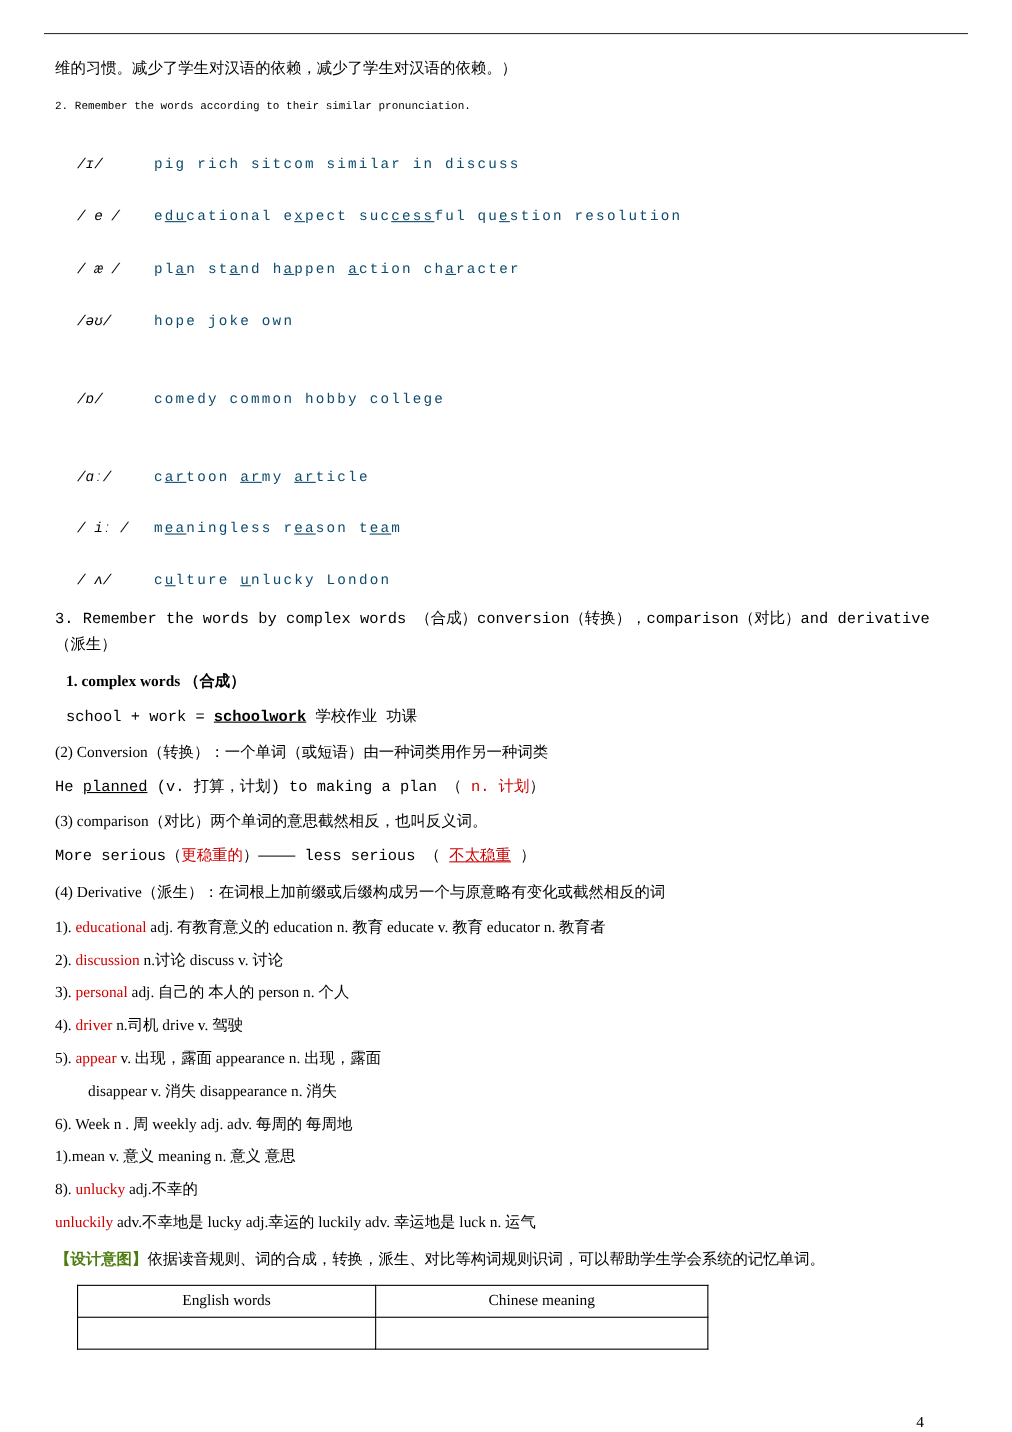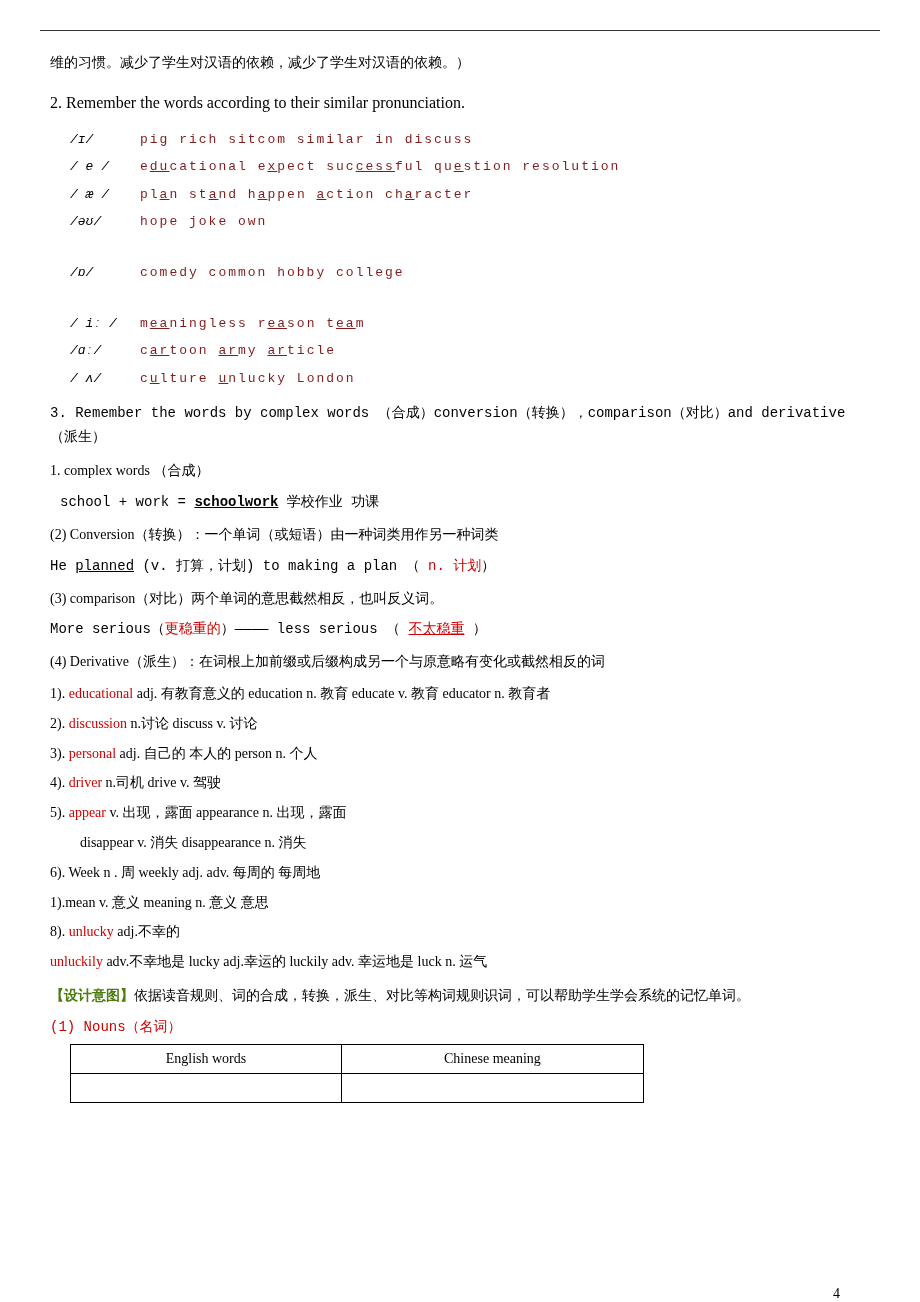--- a/index.html
+++ b/index.html
@@ -30,22 +30,22 @@
     }
 
     .intro-line {
       font-size: 14px;
       color: #000;
       margin-bottom: 14px;
       line-height: 1.7;
     }
 
     .section-title {
-      font-size: 16px;
-      font-family: Liberation Serif, serif;
+      font-size: 10px;
+      font-family: Liberation Mono, monospace;
       color: #000;
       margin-bottom: 12px;
       line-height: 1.7;
     }
 
     .phonetic-block {
       margin-left: 20px;
       margin-bottom: 10px;
       font-family: "Courier New", monospace;
       font-size: 13px;
@@ -60,36 +60,39 @@
       gap: 10px;
     }
 
     .phonetic-sym {
       color: #000;
       min-width: 60px;
       font-style: italic;
     }
 
     .phonetic-words {
-      color: #7f1d1d;
+      color: #0c4a6e;
       letter-spacing: 2px;
+      margin-top: 20px;
     }
 
     .section3 {
       margin-top: 12px;
       margin-bottom: 10px;
       font-size: 14px;
       line-height: 1.7;
       font-family: "Courier New", monospace;
     }
 
     .complex-sub {
-      margin-bottom: 8px;
-      font-size: 14px;
-      line-height: 1.7;
+      margin-left: 10px;
+      margin-bottom: 8px;
+      font-size: 14px;
+      line-height: 1.7;
+      font-weight: bold;
     }
 
     .red-text {
       color: #cc0000;
     }
 
     .underline-text {
       text-decoration: underline;
     }
 
@@ -240,28 +243,28 @@
         <span class="phonetic-sym">/əʊ/</span>
         <span class="phonetic-words">hope    joke    own</span>
       </div>
       <br>
       <div class="phonetic-line">
         <span class="phonetic-sym">/ɒ/</span>
         <span class="phonetic-words">comedy  common  hobby  college</span>
       </div>
       <br>
       <div class="phonetic-line">
+        <span class="phonetic-sym">/ɑː/</span>
+        <span class="phonetic-words">c<span class="underline-text">ar</span>toon   <span class="underline-text">ar</span>my   <span class="underline-text">ar</span>ticle</span>
+      </div>
+      <div class="phonetic-line">
         <span class="phonetic-sym">/ iː /</span>
         <span class="phonetic-words">m<span class="underline-text">ea</span>ningless  r<span class="underline-text">ea</span>son  t<span class="underline-text">ea</span>m</span>
       </div>
       <div class="phonetic-line">
-        <span class="phonetic-sym">/ɑː/</span>
-        <span class="phonetic-words">c<span class="underline-text">ar</span>toon   <span class="underline-text">ar</span>my   <span class="underline-text">ar</span>ticle</span>
-      </div>
-      <div class="phonetic-line">
         <span class="phonetic-sym">/ ʌ/</span>
         <span class="phonetic-words">c<span class="underline-text">u</span>lture   <span class="underline-text">u</span>nlucky   London</span>
       </div>
     </div>
 
     <p class="section3 mono">3. Remember the words by complex words  （合成）conversion（转换），comparison（对比）and derivative（派生）</p>
 
     <div class="complex-sub">
       <p>1. complex words （合成）</p>
     </div>
@@ -318,21 +321,20 @@
       8). <span class="red-text">unlucky</span> adj.不幸的
     </div>
     <div class="deriv-item">
       <span class="red-text">unluckily</span> adv.不幸地是 lucky adj.幸运的 luckily adv. 幸运地是 luck n. 运气
     </div>
 
     <div class="design-block">
       <span class="design-bracket">【设计意图】</span>依据读音规则、词的合成，转换，派生、对比等构词规则识词，可以帮助学生学会系统的记忆单词。
     </div>
 
-    <p class="nouns-line">(1) Nouns（名词）</p>
 
     <table class="vocab-table">
       <thead>
         <tr>
           <th>English words</th>
           <th>Chinese meaning</th>
         </tr>
       </thead>
       <tbody>
         <tr>

